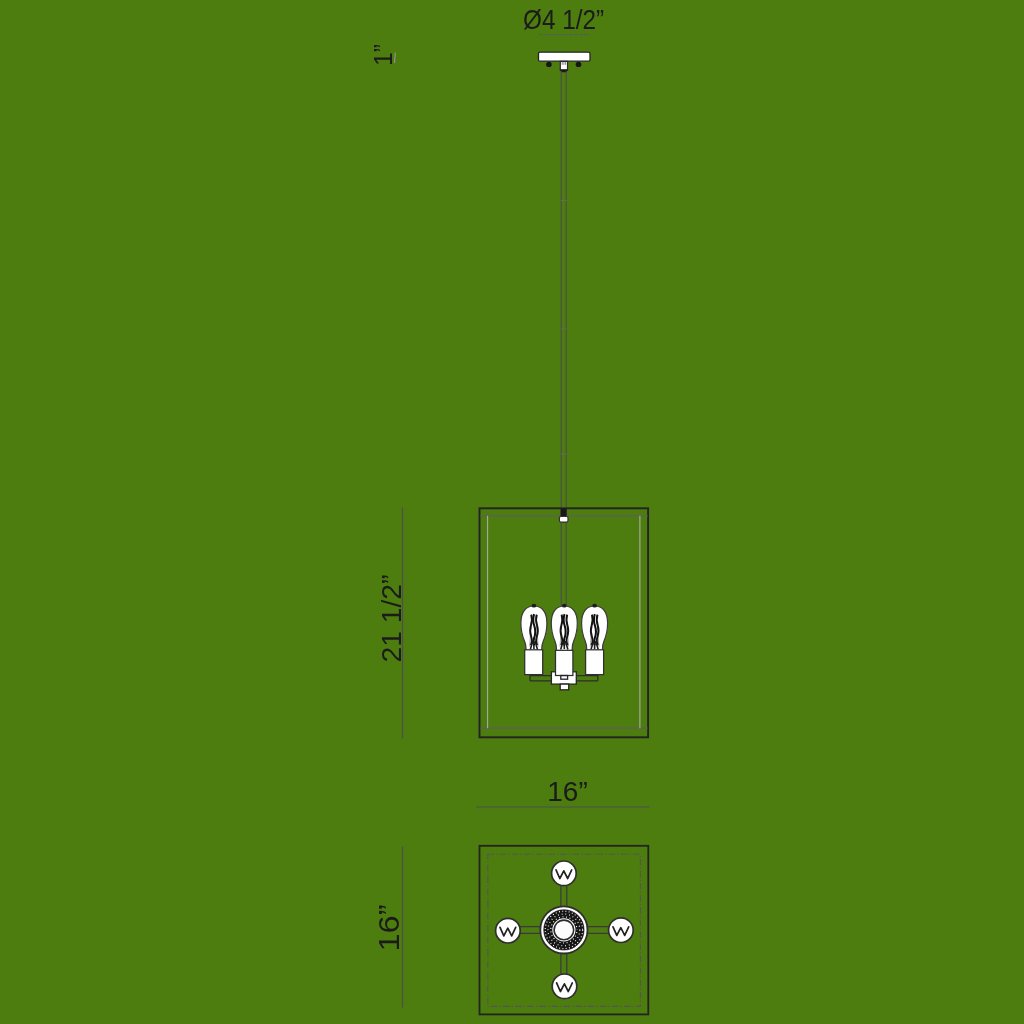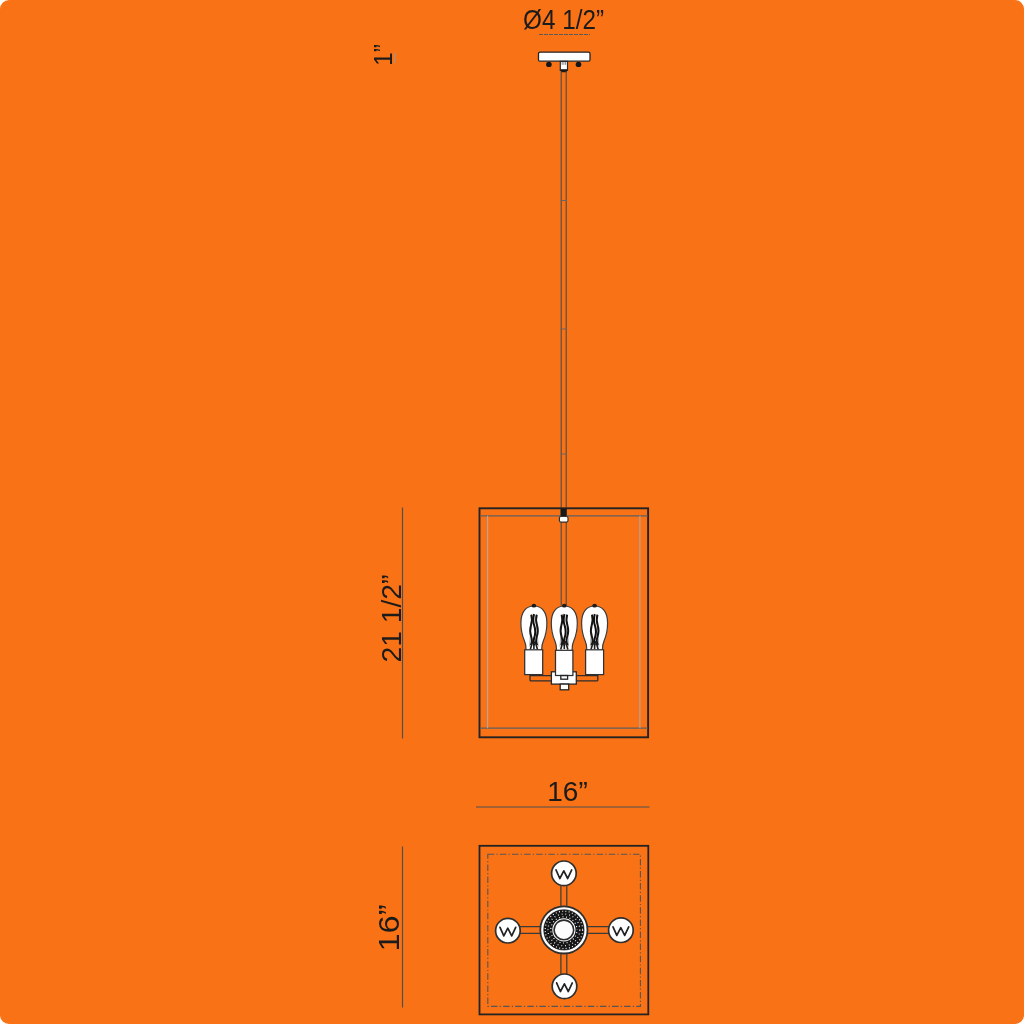--- a/index.html
+++ b/index.html
@@ -1,17 +1,17 @@
 <!DOCTYPE html>
 <html><head>
 <meta charset="utf-8">
 <style>
   html,body{margin:0;padding:0;background:#fdfdfd;}
-  .page{position:relative;width:1024px;height:1024px;background:#f97316;overflow:hidden;
-        font-family:"Liberation Sans",sans-serif;border-radius:9px;}
+  .page{position:relative;width:1024px;height:1024px;background:#4d7c0f;overflow:hidden;
+        font-family:"Liberation Sans",sans-serif;}
   svg text{font-family:"Liberation Sans",sans-serif;fill:#1b1b1b;}
 </style>
 </head>
 <body>
 <div class="page">
 <svg style="filter:blur(0.22px)" width="1024" height="1024" viewBox="0 0 1024 1024">
   <defs>
     <g id="bulb">
 
       <path d="M -7.8 44.4 C -7.7 41, -8.1 38.5, -9.4 35.5 C -11.8 30, -13 26, -13 17.5 C -13 6.5, -8 0.4, 0 0.4 C 8 0.4, 13 6.5, 13 17.5 C 13 26, 11.8 30, 9.4 35.5 C 8.1 38.5, 7.7 41, 7.8 44.4" fill="#ffffff" stroke="#3c3c3c" stroke-width="1.2"></path>

